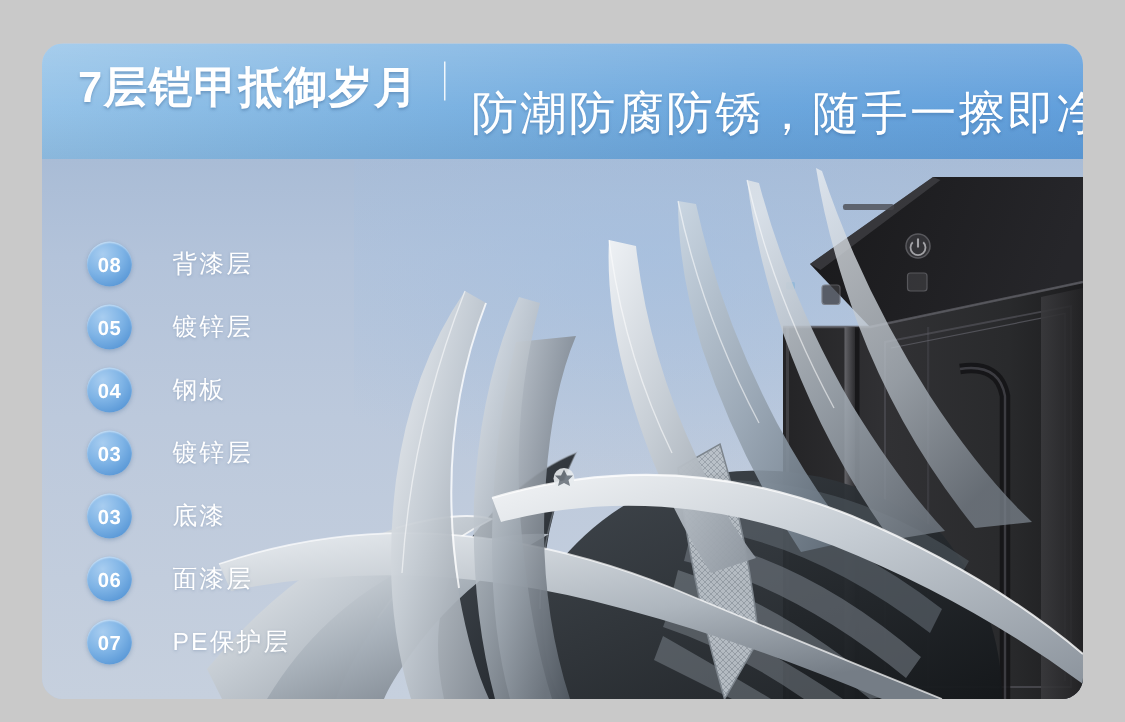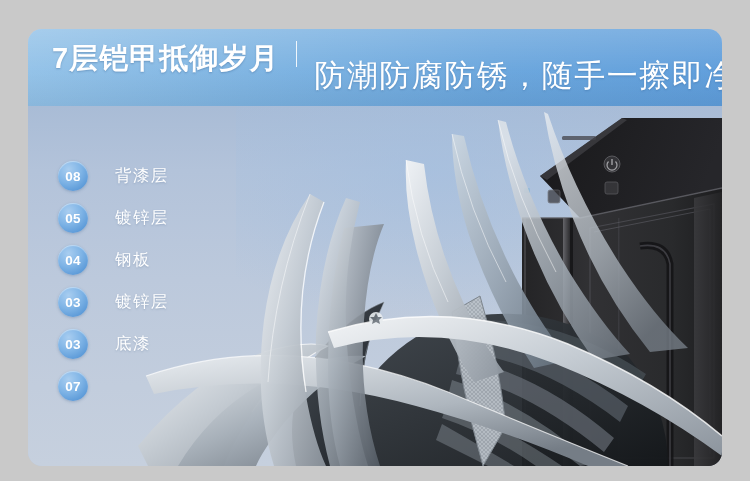--- a/index.html
+++ b/index.html
@@ -355,21 +355,26 @@
       <div class="layer-row">
         <span class="layer-badge">03</span>
         <span class="layer-label">镀锌层</span>
       </div>
 
       <div class="layer-row">
         <span class="layer-badge">03</span>
         <span class="layer-label">底漆</span>
       </div>
 
+      <div class="layer-row">
+        <span class="layer-badge">06</span>
+        <span class="layer-label">面漆层</span>
+      </div>
 
       <div class="layer-row">
         <span class="layer-badge">07</span>
+        <span class="layer-label">PE保护层</span>
       </div>
 
     </div>
 
   </div>
 </div>
 
 </body></html>

